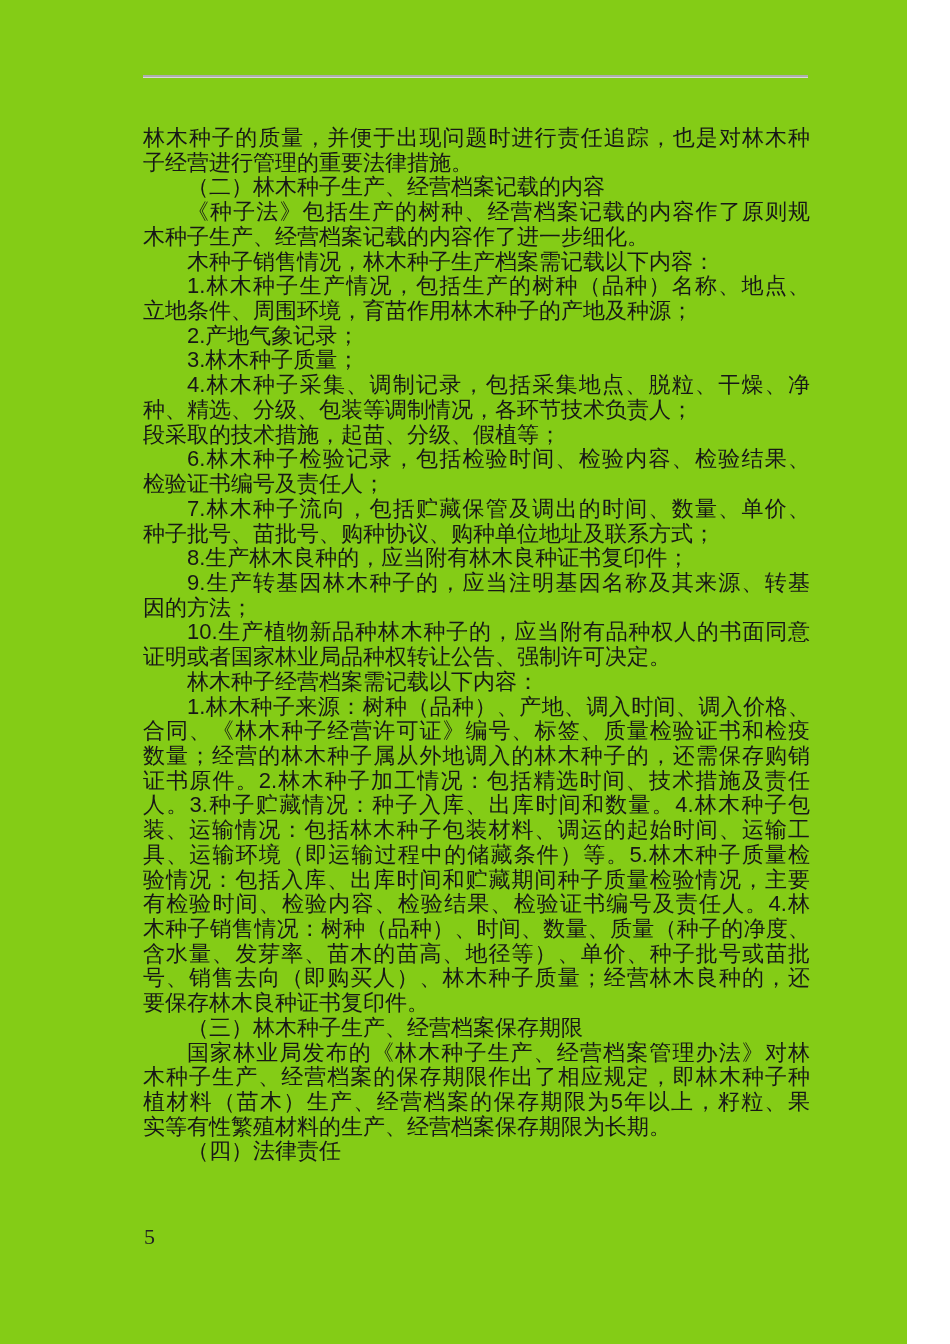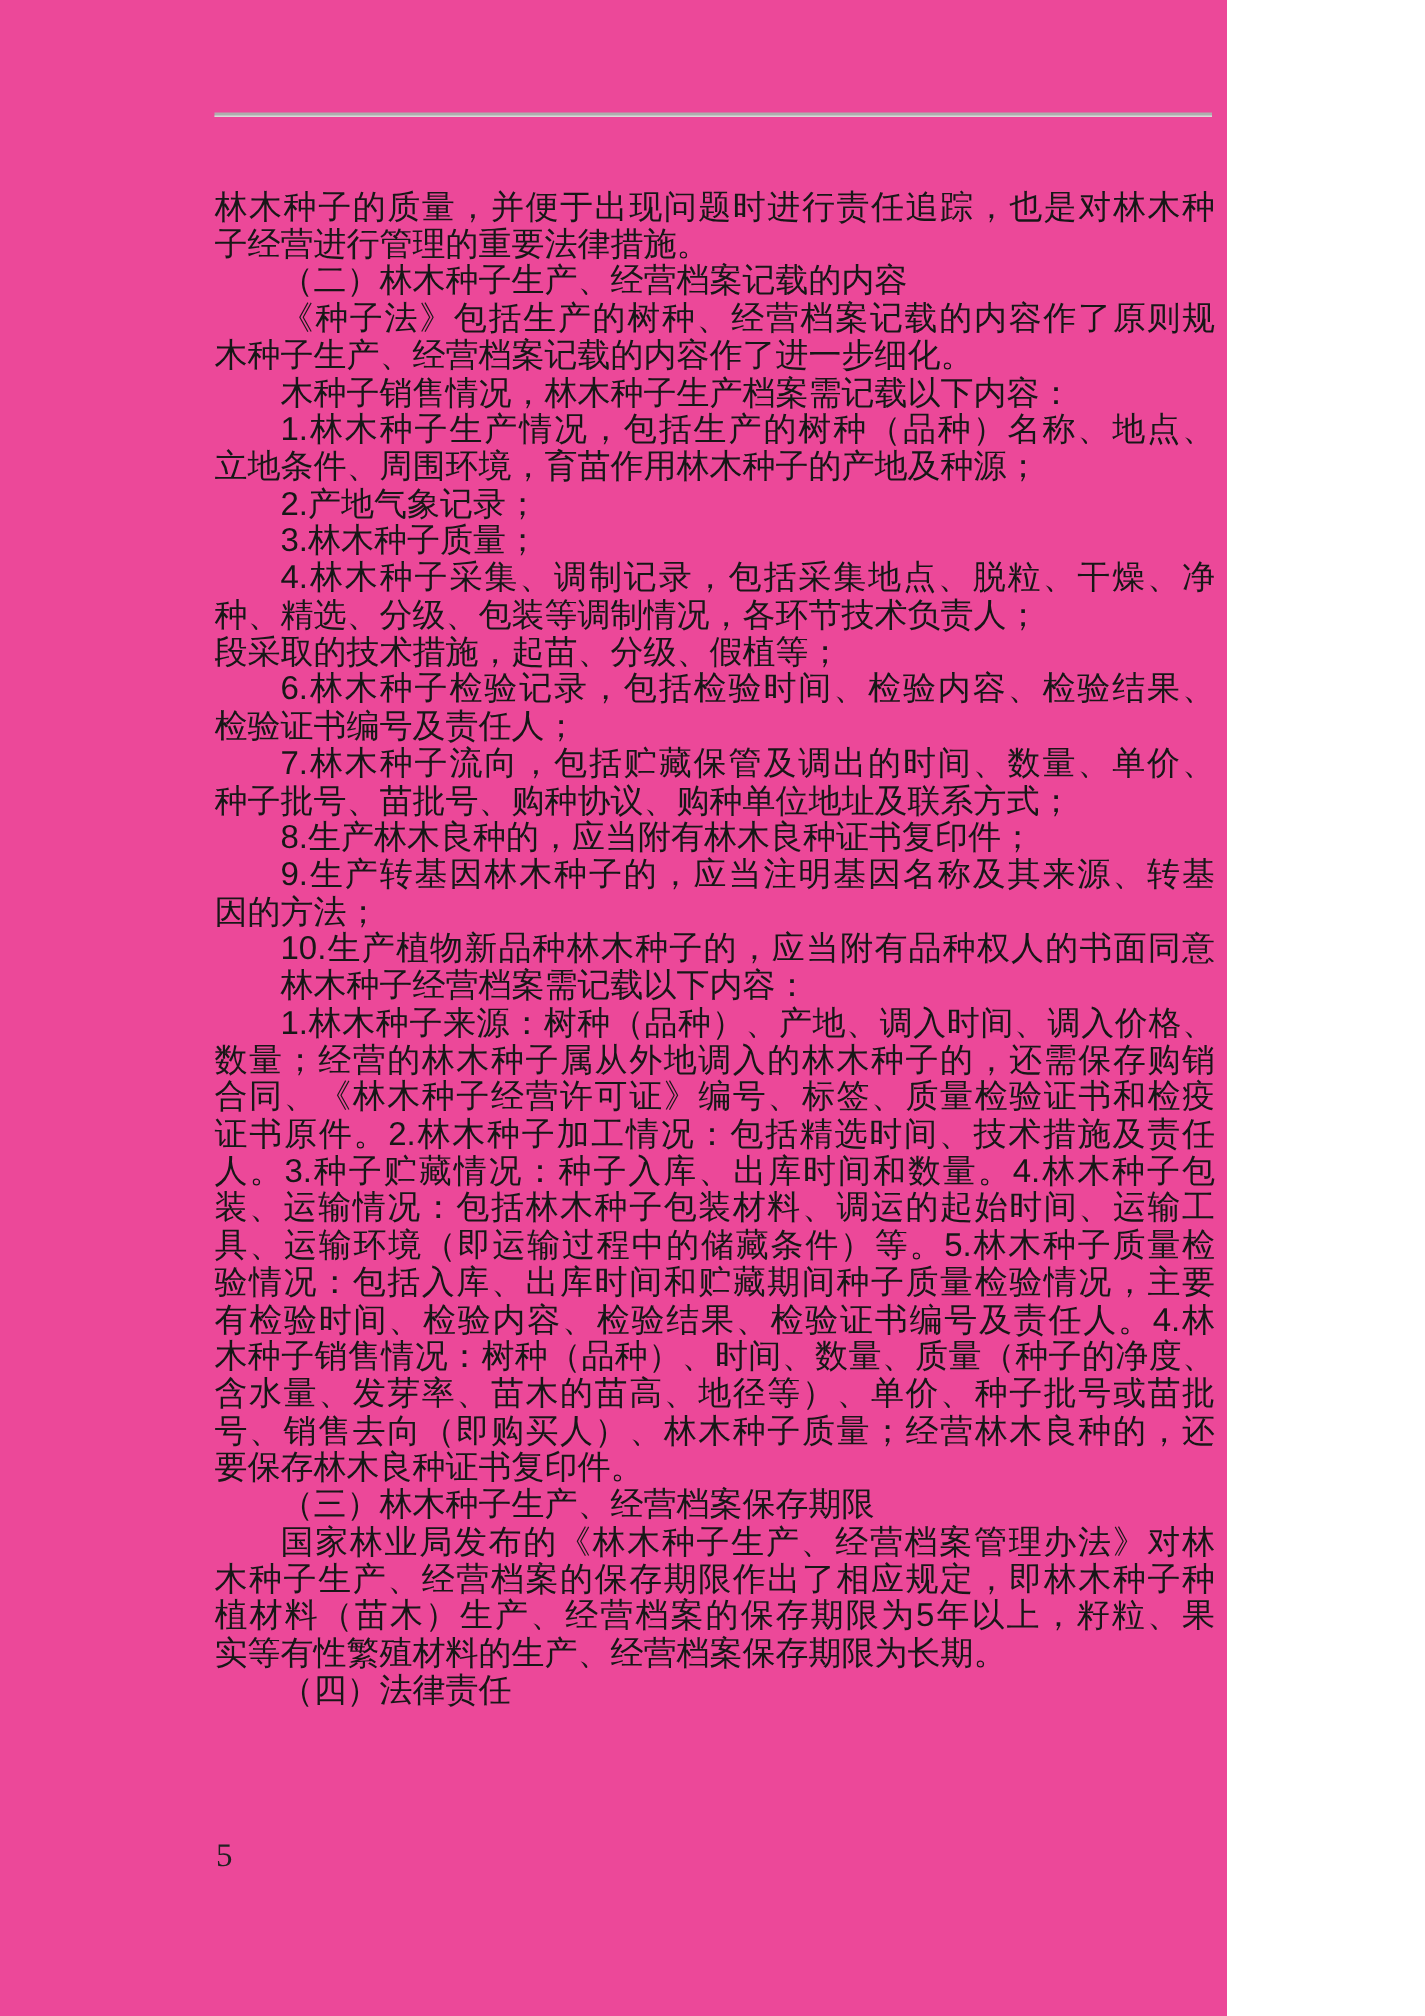--- a/index.html
+++ b/index.html
@@ -2,23 +2,23 @@
 <html><head>
 <meta charset="utf-8">
 <style>
   html, body {
     margin: 0;
     padding: 0;
     background: #ffffff;
   }
   .page {
     position: relative;
-    width: 818px;
+    width: 907px;
     height: 1344px;
-    background: #ec4899;
+    background: #84cc16;
     overflow: hidden;
     font-family: "Liberation Sans", sans-serif;
   }
   .top-rule {
     position: absolute;
     left: 143px;
     top: 75px;
     width: 665px;
     height: 2px;
     background: #aeaeae;
@@ -75,24 +75,25 @@
       <div class="line">种、精选、分级、包装等调制情况，各环节技术负责人；</div>
       <div class="line">段采取的技术措施，起苗、分级、假植等；</div>
       <div class="line indent j">6.林木种子检验记录，包括检验时间、检验内容、检验结果、</div>
       <div class="line">检验证书编号及责任人；</div>
       <div class="line indent j">7.林木种子流向，包括贮藏保管及调出的时间、数量、单价、</div>
       <div class="line">种子批号、苗批号、购种协议、购种单位地址及联系方式；</div>
       <div class="line indent">8.生产林木良种的，应当附有林木良种证书复印件；</div>
       <div class="line indent j">9.生产转基因林木种子的，应当注明基因名称及其来源、转基</div>
       <div class="line">因的方法；</div>
       <div class="line indent j">10.生产植物新品种林木种子的，应当附有品种权人的书面同意</div>
+      <div class="line">证明或者国家林业局品种权转让公告、强制许可决定。</div>
       <div class="line indent">林木种子经营档案需记载以下内容：</div>
       <div class="line indent j">1.林木种子来源：树种（品种）、产地、调入时间、调入价格、</div>
+      <div class="line j">合同、《林木种子经营许可证》编号、标签、质量检验证书和检疫</div>
       <div class="line j">数量；经营的林木种子属从外地调入的林木种子的，还需保存购销</div>
-      <div class="line j">合同、《林木种子经营许可证》编号、标签、质量检验证书和检疫</div>
       <div class="line j">证书原件。2.林木种子加工情况：包括精选时间、技术措施及责任</div>
       <div class="line j">人。3.种子贮藏情况：种子入库、出库时间和数量。4.林木种子包</div>
       <div class="line j">装、运输情况：包括林木种子包装材料、调运的起始时间、运输工</div>
       <div class="line j">具、运输环境（即运输过程中的储藏条件）等。5.林木种子质量检</div>
       <div class="line j">验情况：包括入库、出库时间和贮藏期间种子质量检验情况，主要</div>
       <div class="line j">有检验时间、检验内容、检验结果、检验证书编号及责任人。4.林</div>
       <div class="line j">木种子销售情况：树种（品种）、时间、数量、质量（种子的净度、</div>
       <div class="line j">含水量、发芽率、苗木的苗高、地径等）、单价、种子批号或苗批</div>
       <div class="line j">号、销售去向（即购买人）、林木种子质量；经营林木良种的，还</div>
       <div class="line">要保存林木良种证书复印件。</div>

